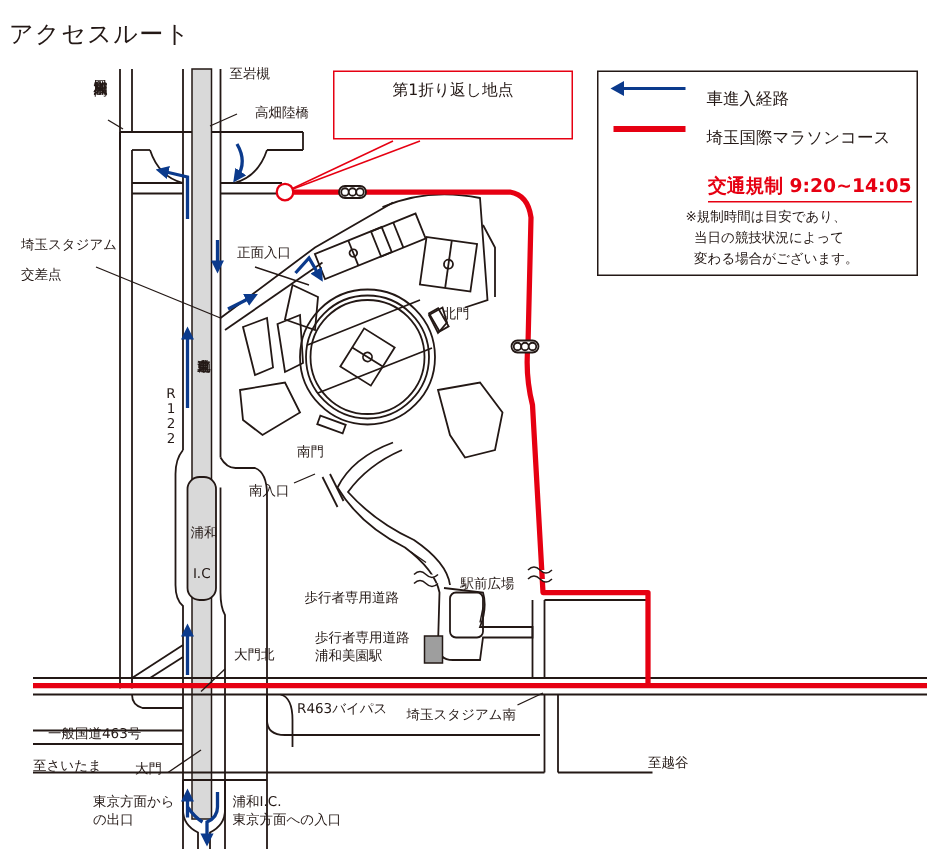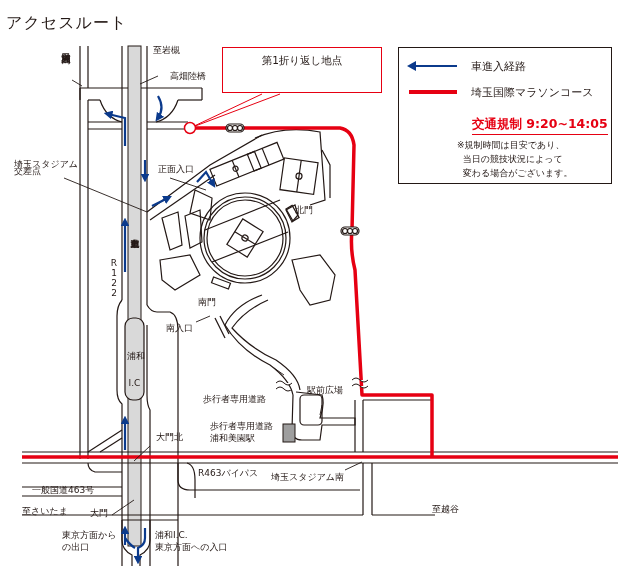--- a/index.html
+++ b/index.html
@@ -5,21 +5,21 @@
   html, body { margin:0; padding:0; background:#ffffff; }
   body { width:630px; height:566px; position:relative; overflow:hidden;
          font-family:"DejaVu Sans", sans-serif; color:#231815; }
   #page-title { position:absolute; left:6px; top:2px; font-size:16px; font-weight:normal; letter-spacing:1px; }
   svg.map { position:absolute; left:0; top:0; }
   .lbl { position:absolute; font-size:9px; line-height:12px; white-space:nowrap; color:#231815; }
   .vlbl { position:absolute; font-size:9.5px; line-height:13px; width:12px; text-align:center; writing-mode:vertical-rl; text-orientation:upright; }
   .callout { position:absolute; left:222px; top:47px; width:160px; height:46px; border:1.6px solid #e60012; background:#fff;
              font-size:10.5px; line-height:17px; text-align:center; padding-top:4px; box-sizing:border-box; }
   .legend { position:absolute; left:398px; top:47px; width:214px; height:137px; border:1.4px solid #231815; background:#fff; box-sizing:border-box; }
-  .legend .row { position:absolute; left:10px; height:16px; display:flex; align-items:center; font-size:11px; }
+  .legend .row { position:absolute; left:10px; height:16px; display:flex; align-items:flex-start; font-size:11px; }
   .legend .swatch-blue { width:48px; height:2px; background:#0b3a8c; position:relative; margin-right:14px; }
   .legend .swatch-blue:before { content:""; position:absolute; left:-2px; top:-4px; border-right:9px solid #0b3a8c; border-top:5px solid transparent; border-bottom:5px solid transparent; }
   .legend .swatch-red { width:48px; height:4px; background:#e60012; margin-right:14px; }
   .legend .restrict { position:absolute; left:73px; top:68px; font-size:12.5px; font-weight:bold; color:#e60012; border-bottom:1.5px solid #e60012; padding-bottom:1px; }
   .legend .note { position:absolute; left:58px; top:90px; font-size:9px; line-height:14px; white-space:pre; }
 </style>
 </head>
 <body>
 
 <h1 id="page-title">アクセスルート</h1>
@@ -212,21 +212,21 @@
   <div class="restrict">交通規制 9:20~14:05</div>
   <div class="note">※規制時間は目安であり、
   当日の競技状況によって
   変わる場合がございます。</div>
 </div>
 
 <div class="vlbl" style="left:61px; top:46px;">浦和東高校入口</div>
 <div class="lbl" style="left:153px; top:44px;">至岩槻</div>
 <div class="lbl" style="left:170px; top:70px;">高畑陸橋</div>
 <div class="lbl" style="left:14px; top:158px;">埼玉スタジアム</div>
-<div class="lbl" style="left:14px; top:165px;">交差点</div>
+<div class="lbl" style="left:14px; top:178px;">交差点</div>
 <div class="lbl" style="left:158px; top:163px;">正面入口</div>
 <div class="lbl" style="left:295px; top:204px;">北門</div>
 <div class="vlbl" style="left:129px; top:232px; font-size:9px; line-height:12px;">東北自動車道</div>
 <div class="vlbl" style="left:107px; top:258px; font-size:9px; line-height:11px;">R122</div>
 <div class="lbl" style="left:198px; top:296px;text-align:right;">南門</div>
 <div class="lbl" style="left:166px; top:322px;">南入口</div>
 <div class="lbl" style="left:127px; top:350px; width:15px; text-align:center;">浦和</div>
 <div class="lbl" style="left:127px; top:377px; width:15px; text-align:center;">I.C</div>
 <div class="lbl" style="left:203px; top:393px;">歩行者専用道路</div>
 <div class="lbl" style="left:307px; top:384px;">駅前広場</div>

